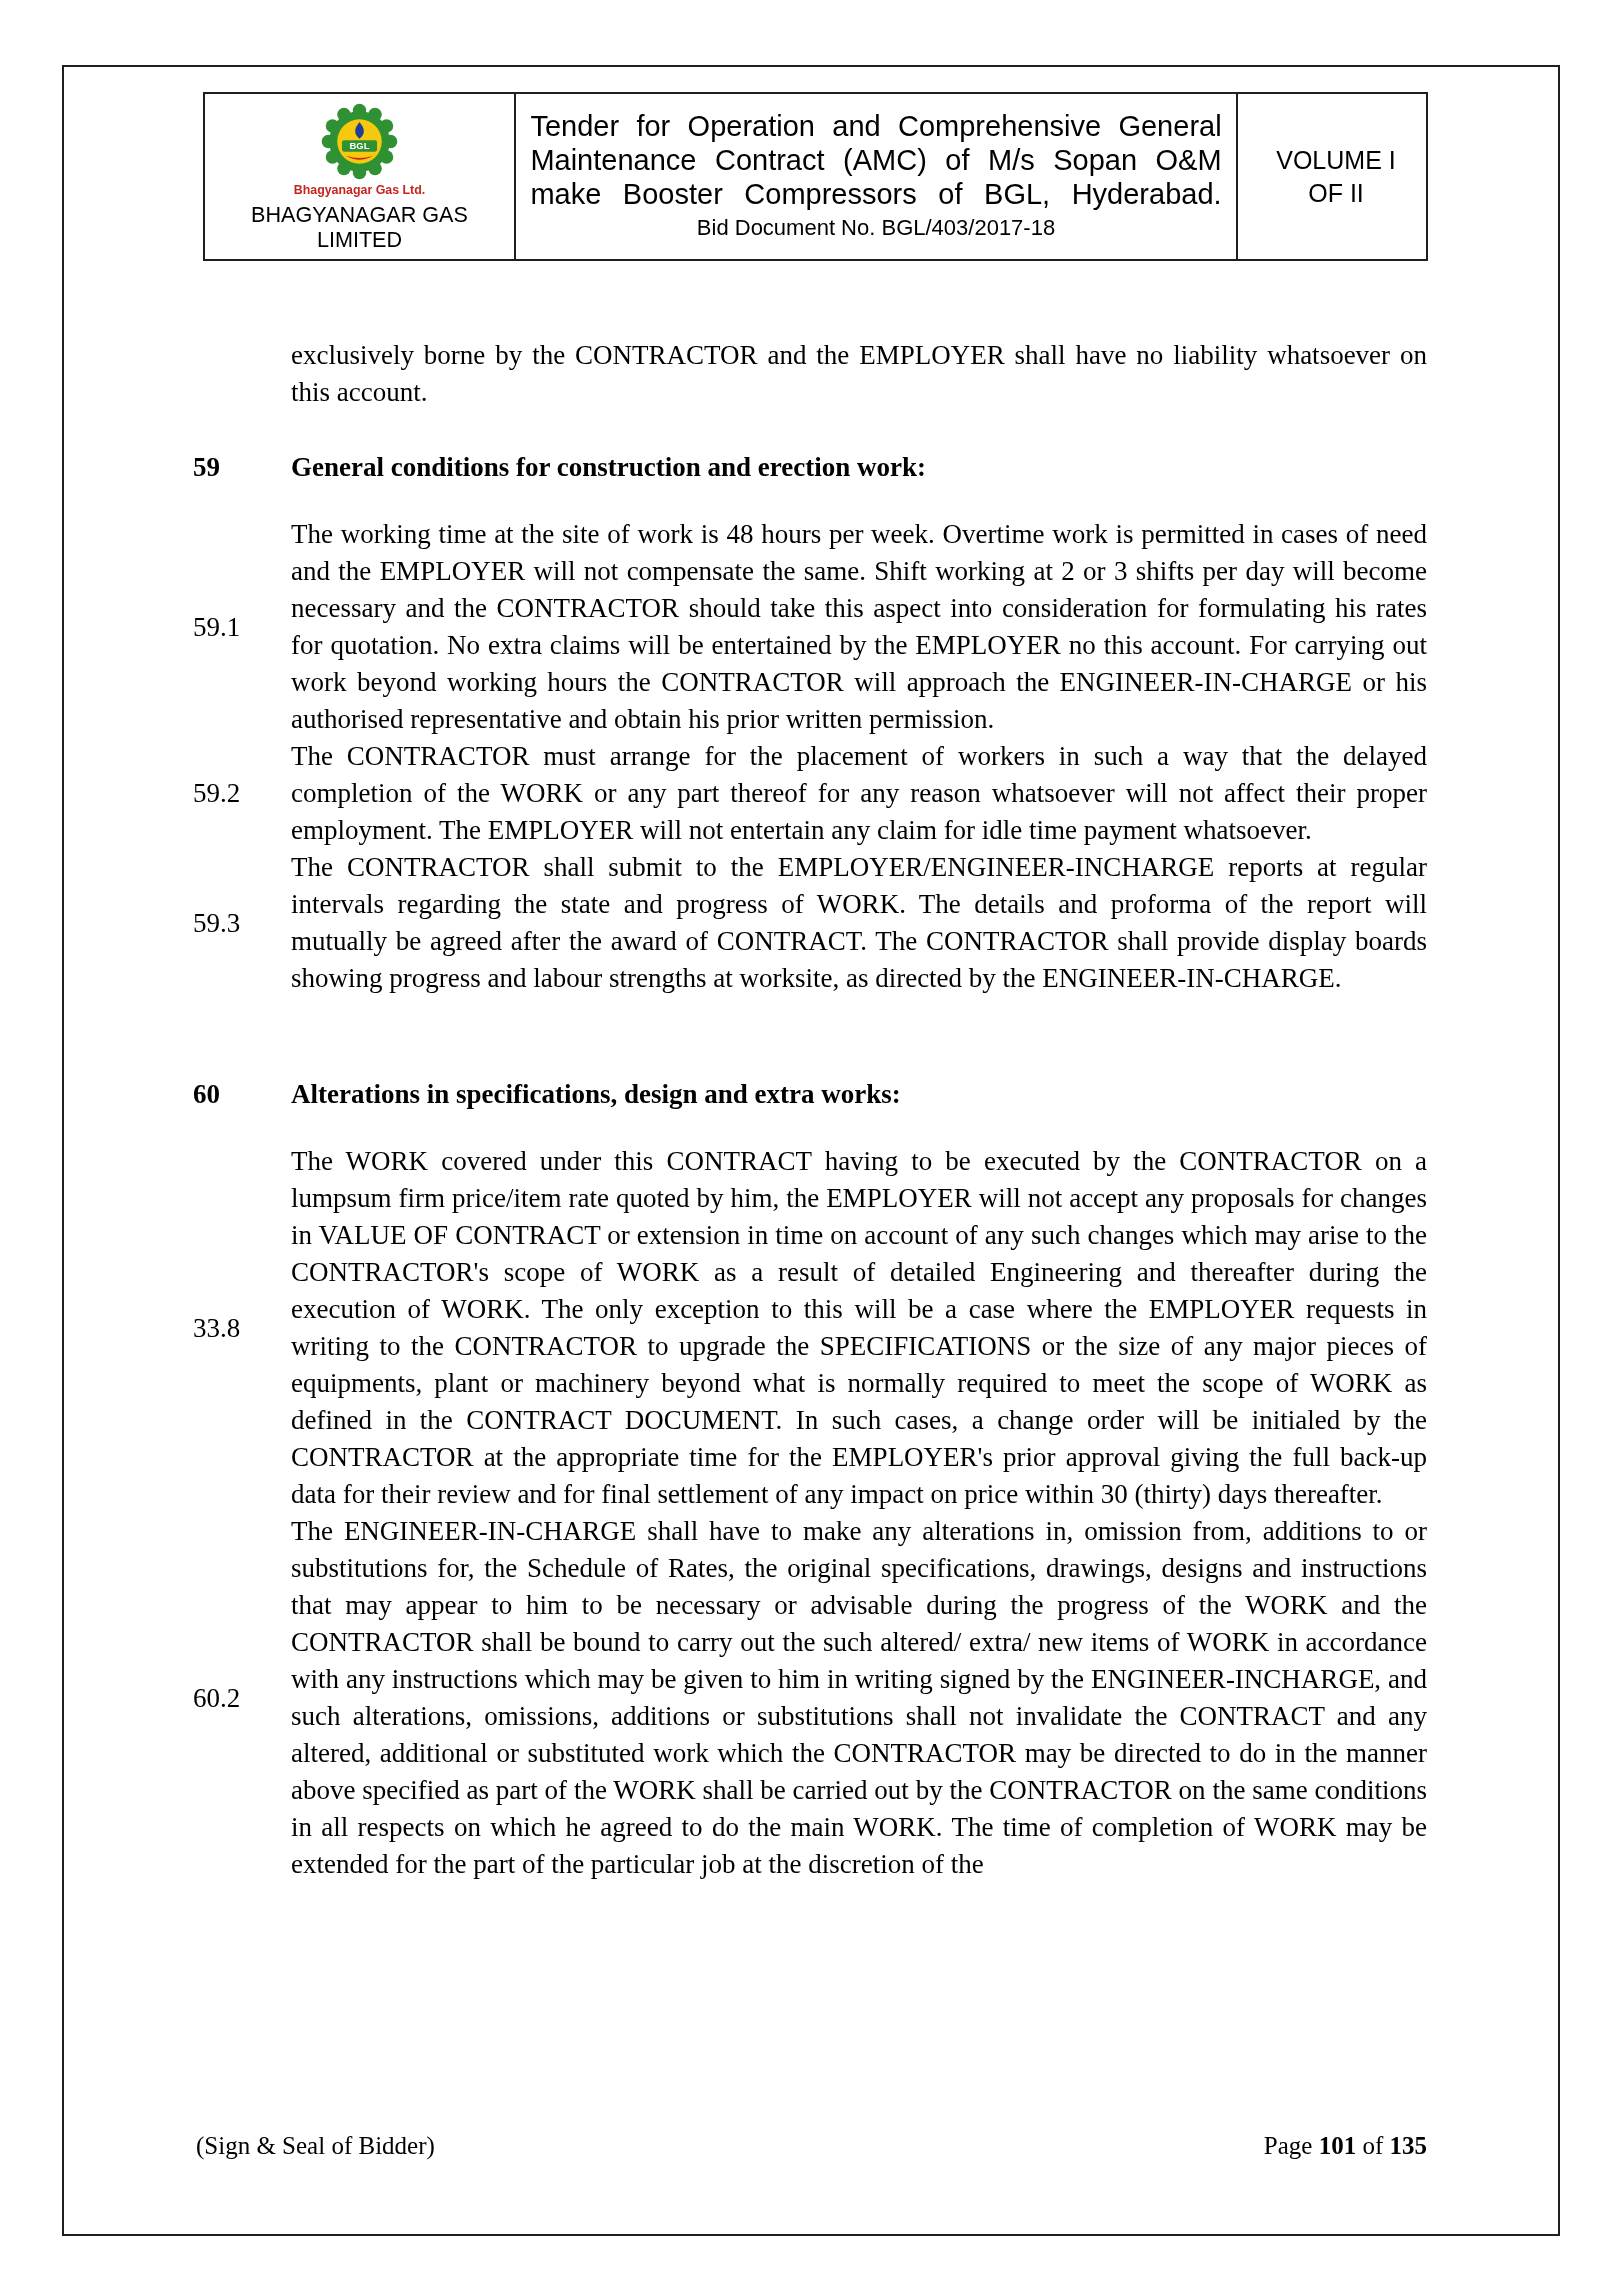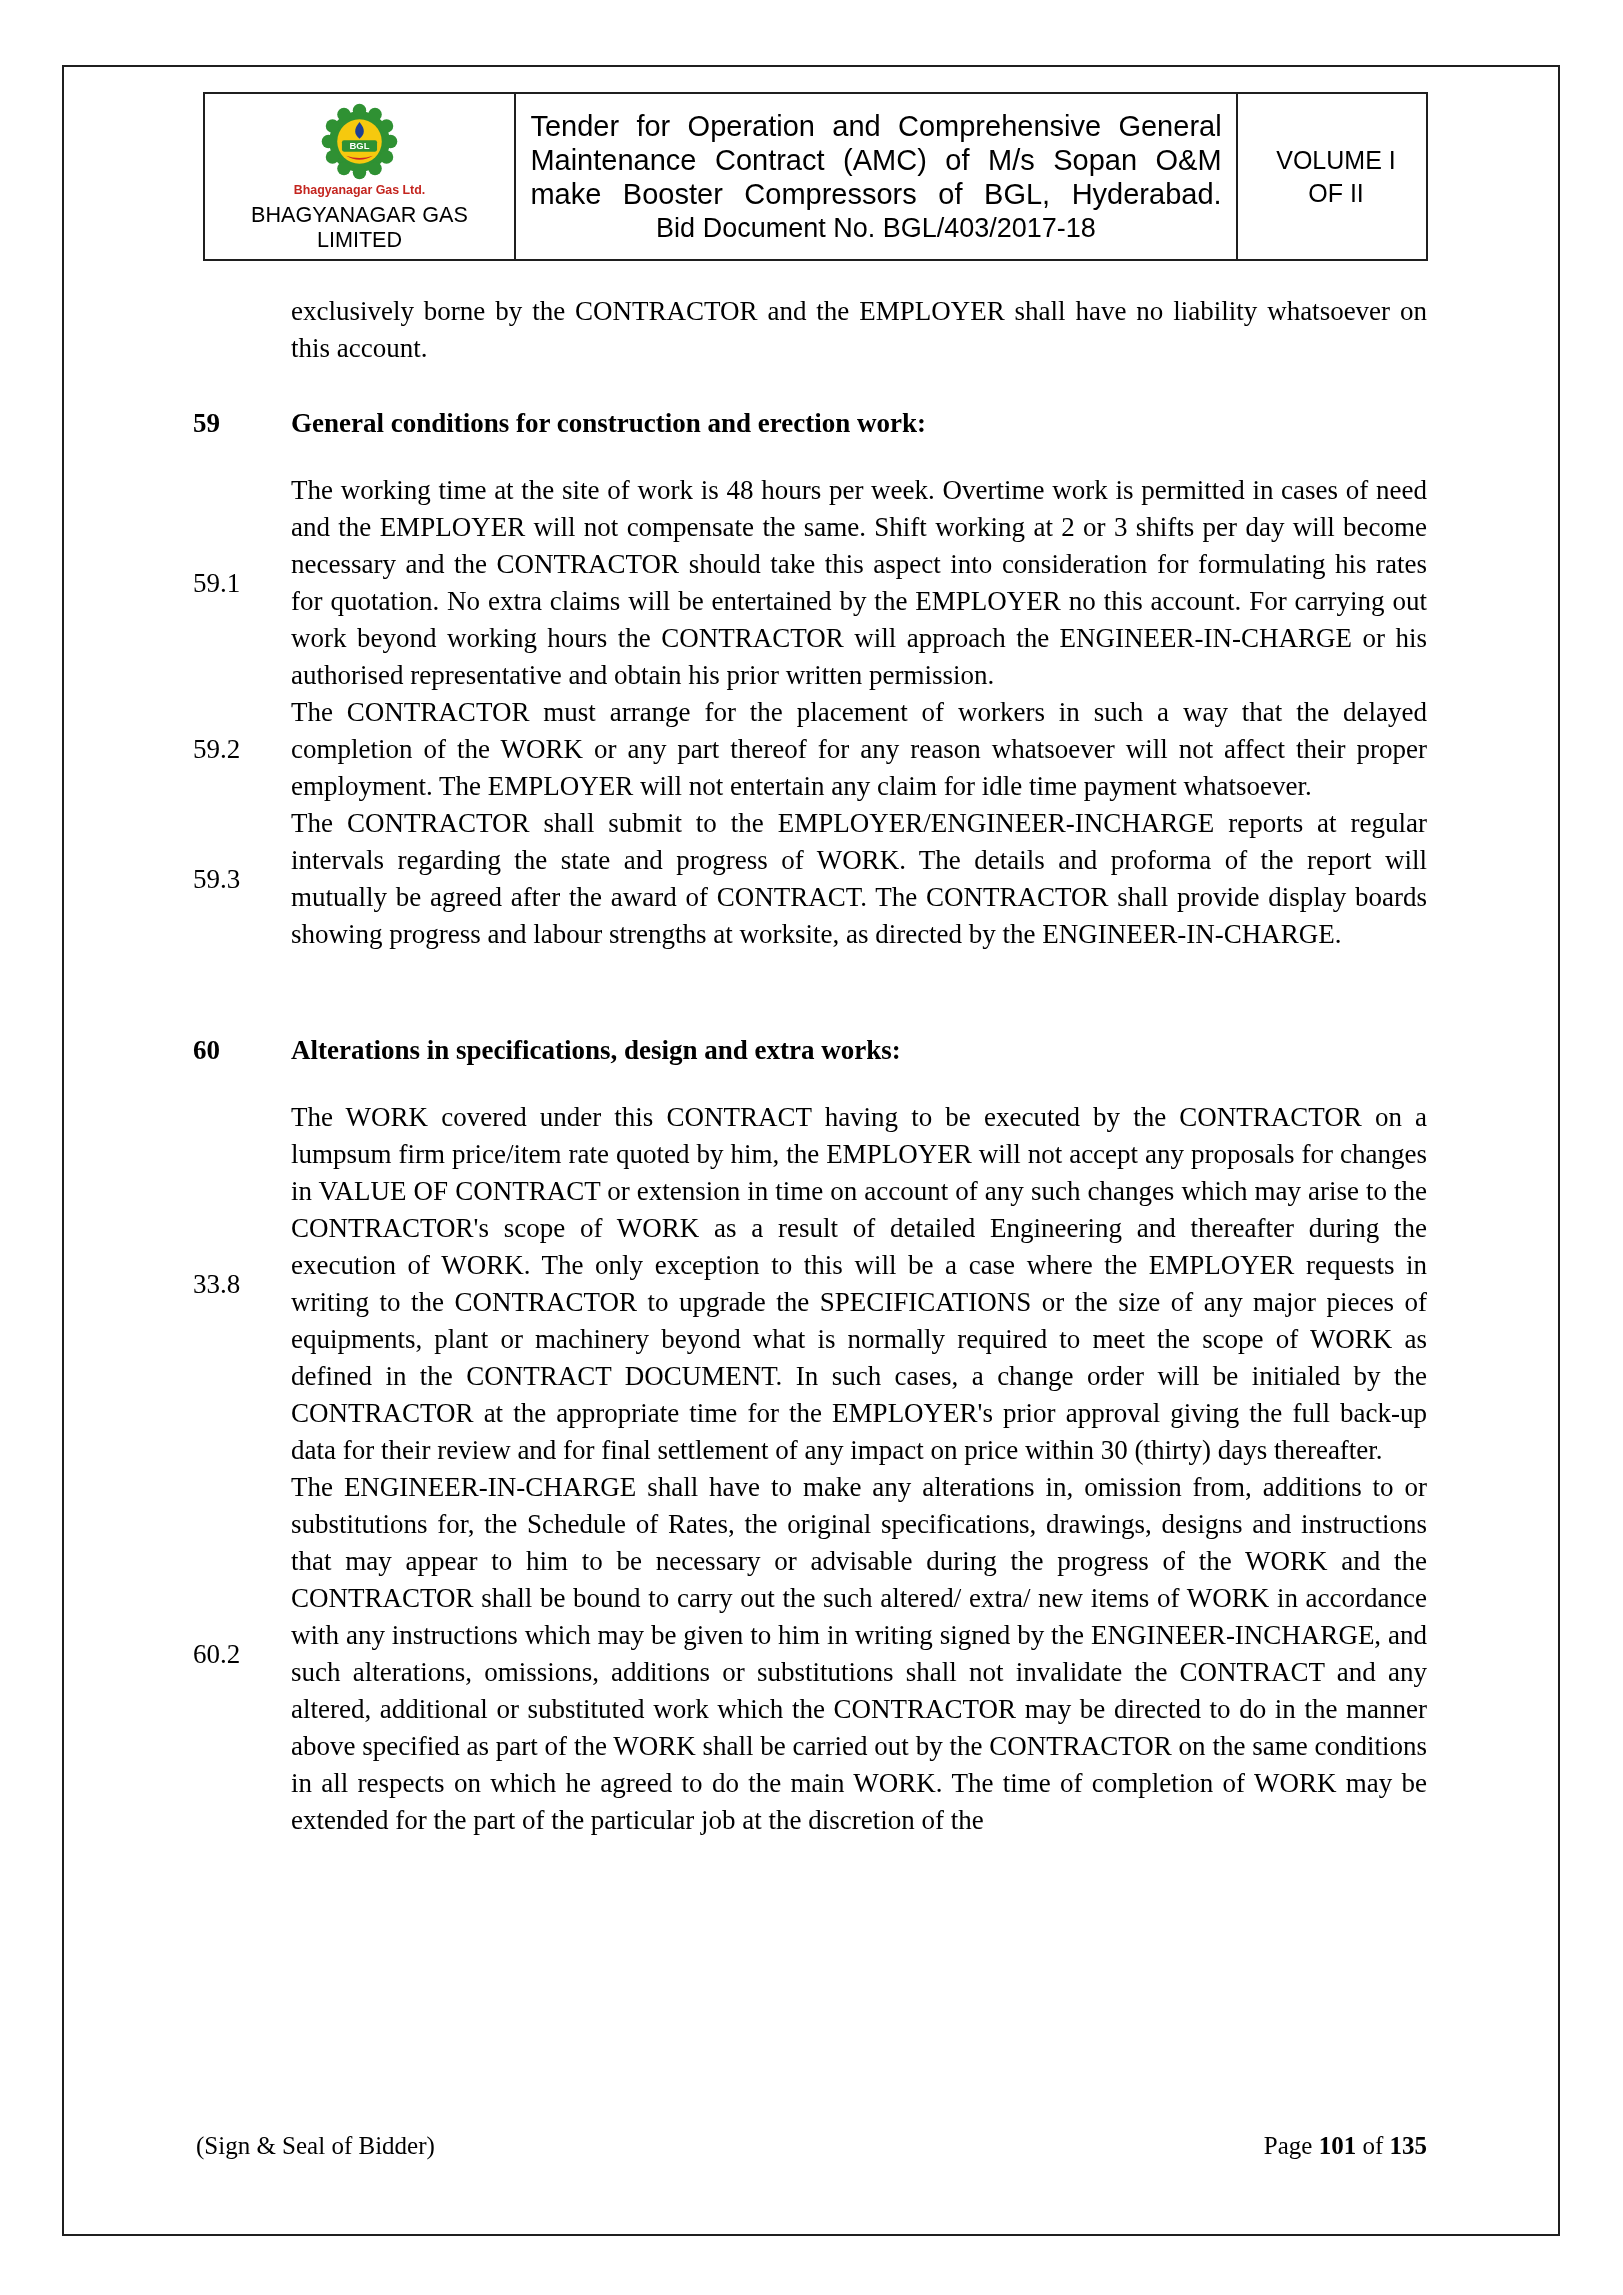--- a/index.html
+++ b/index.html
@@ -24,31 +24,31 @@
   .logo-cell {
     width:311px; display:flex; flex-direction:column; align-items:center;
     justify-content:flex-start; padding:6.5px 5.2px; text-align:center;
   }
   .logo-subtext { font-size:12.4px; font-weight:bold; margin-top:1.3px; }
   .company-name { font-size:21.6px; line-height:1.18; margin-top:5.2px; width:222px; }
   .title-cell {
     flex:1; padding:7.9px 14.4px; display:flex; flex-direction:column; justify-content:center;
   }
   .title-line { font-size:29px; line-height:34px; text-align:justify; text-align-last:justify; }
-  .bid-line   { font-size:27px; line-height:34px; text-align:center; }
+  .bid-line   { font-size:22px; line-height:34px; text-align:center; }
   .volume-cell {
     width:188px; display:flex; flex-direction:column; align-items:center;
     justify-content:center; font-size:25px; line-height:1.3; text-align:center;
   }
   
   .content {
     position:absolute; left:193px; top:293px; width:1234px;
     font-size:27px; line-height:37px;
   }
-  .intro { margin-left:98px; text-align:justify; }
+  .intro { margin-left:98px; text-align:justify;margin-top:44px; }
   .row { display:flex; align-items:center; }
   .row .num { width:98px; flex:none; }
   .row .txt { flex:1; text-align:justify; }
   .heading-row { margin:38px 0 30px 0; font-weight:bold; }
   .heading-row .txt { text-align:left; }
   .heading-row.h60 { margin-top:79px; }
   
   .footer {
     position:absolute; left:196px; top:2131px; width:1231px;
     display:flex; justify-content:space-between; font-size:25px; line-height:1.2;text-align:right;

